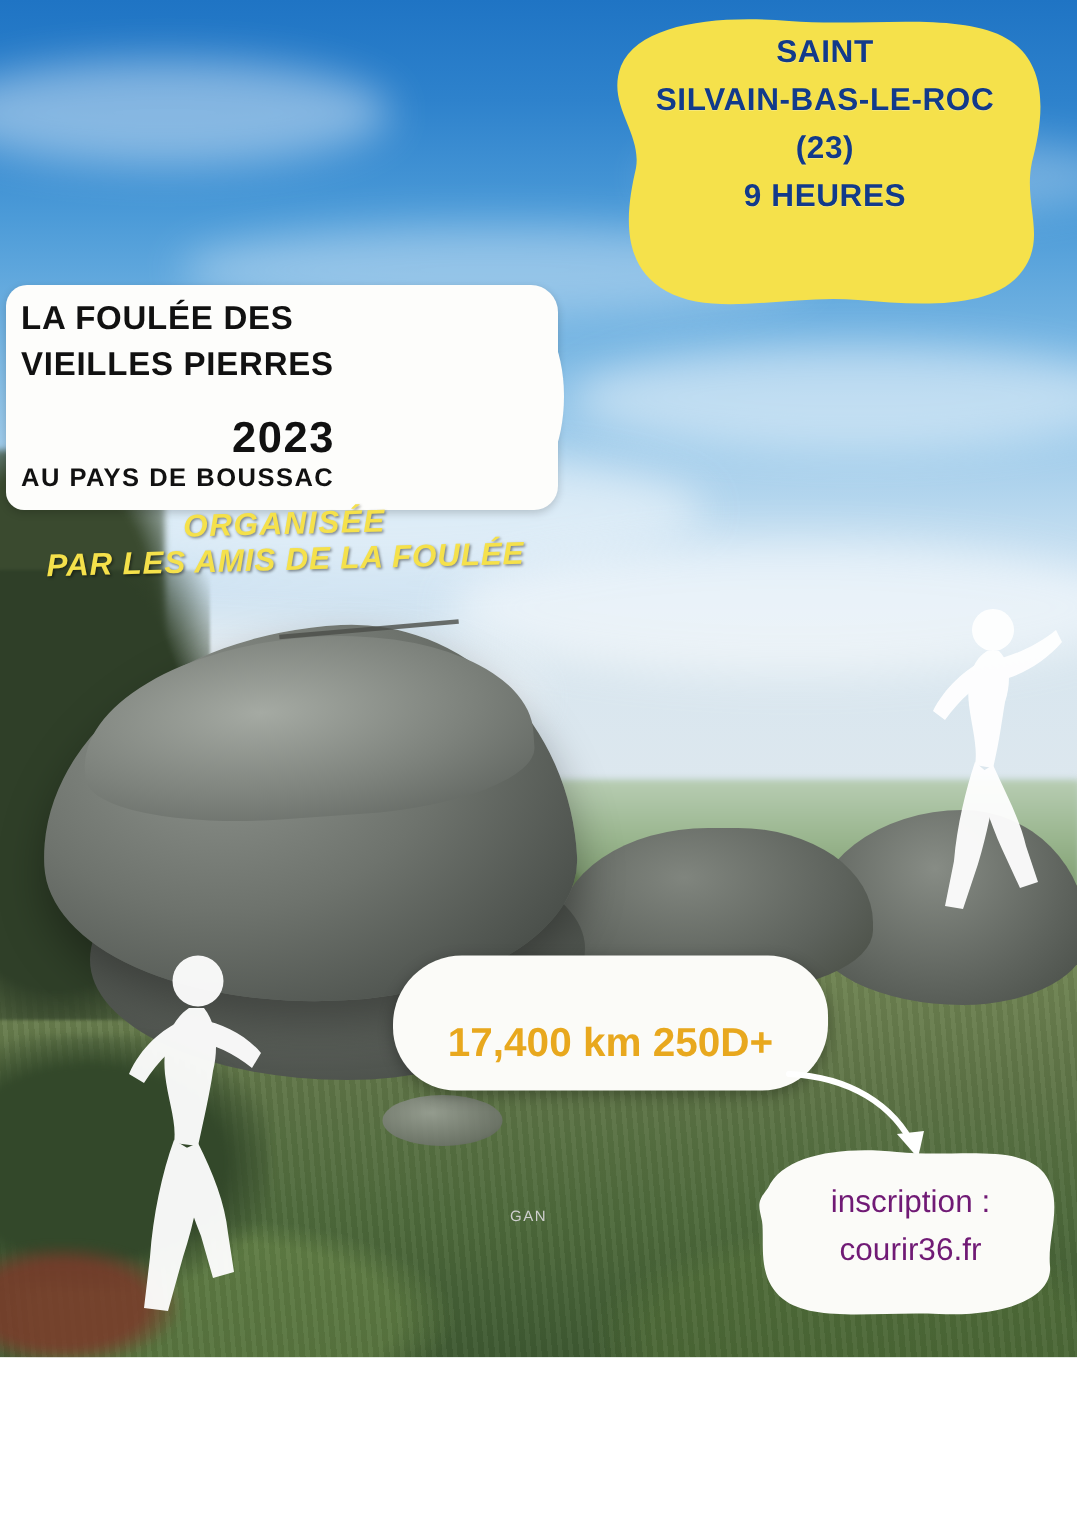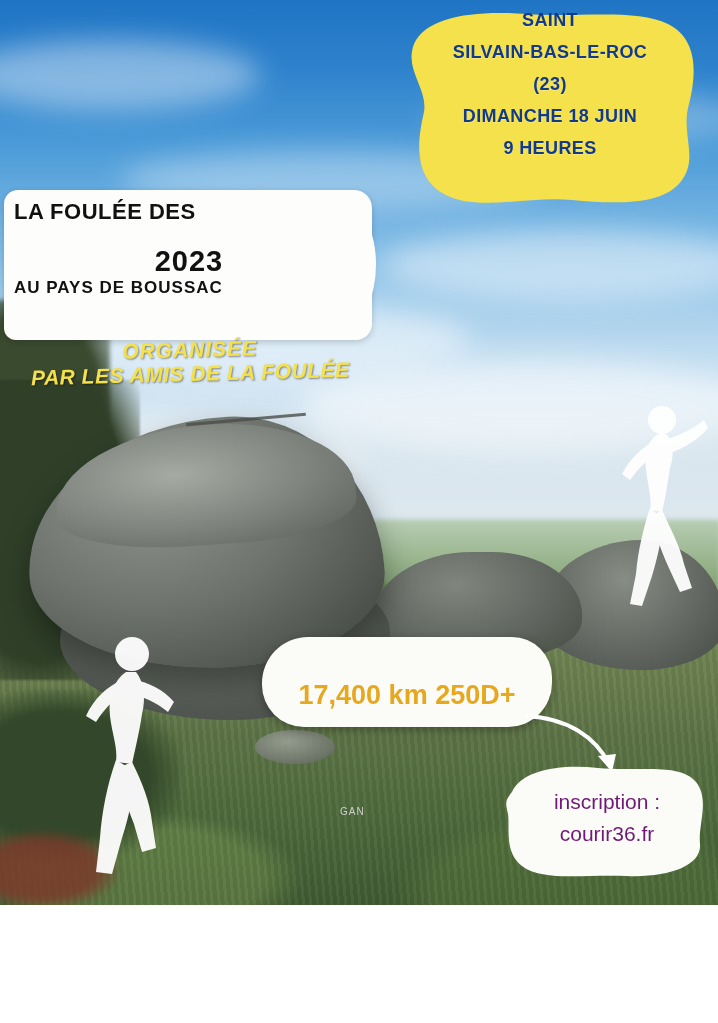--- a/index.html
+++ b/index.html
@@ -206,26 +206,26 @@
     position: absolute;
     left: 396px;
     top: 8px;
     width: 310px;
     height: 212px;
   }
   .yellow-blob svg { display: block; }
   .header-text {
     position: absolute;
     left: 400px;
-    top: 4px;
+    top: 19px;
     width: 300px;
     text-align: center;
     color: #123a8a;
     font-weight: bold;
-    font-size: 18px;
+    font-size: 21px;
     line-height: 32px;
     letter-spacing: .4px;
     text-shadow: 0 1px 0 rgba(255,255,255,.25);
   }
 
   
   .title-blob {
     position: absolute;
     left: 4px;
     top: 190px;
@@ -427,27 +427,27 @@
     <svg width="310" height="212" viewBox="0 0 310 212" aria-hidden="true">
       <path d="M18 36 C30 8 80 2 130 6 C180 10 240 0 272 16 C304 32 300 70 292 100
                C286 128 302 150 286 172 C268 198 220 196 176 192 C130 188 80 204 48 186
                C16 168 22 130 28 104 C32 80 8 62 18 36 Z" fill="#f5e14b"></path>
     </svg>
   </div>
   <div class="header-text">
     <div>SAINT</div>
     <div>SILVAIN-BAS-LE-ROC</div>
     <div>(23)</div>
-    <div>DIMANCHE 18 JUIN</div>
     <div>9 HEURES</div>
   </div>
 
   <div class="title-blob"></div>
   <div class="title-text">
     <div class="title-line1">LA FOULÉE DES</div>
+    <div class="title-line1">VIEILLES PIERRES</div>
     <div class="title-year">2023</div>
     <div class="title-sub">AU PAYS DE BOUSSAC</div>
   </div>
 
   <div class="organised">
     <span class="l1">ORGANISÉE</span>
     <span class="l2">PAR LES AMIS DE LA FOULÉE</span>
   </div>
 
   <div class="course-bubble"></div>

